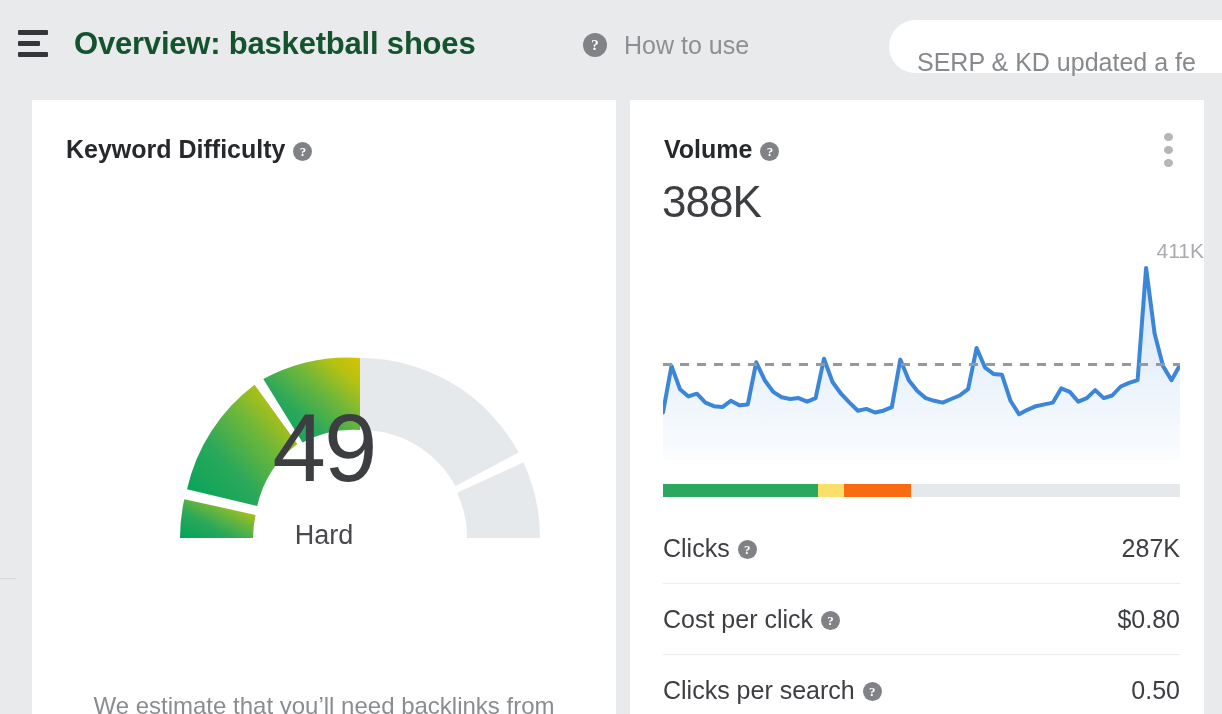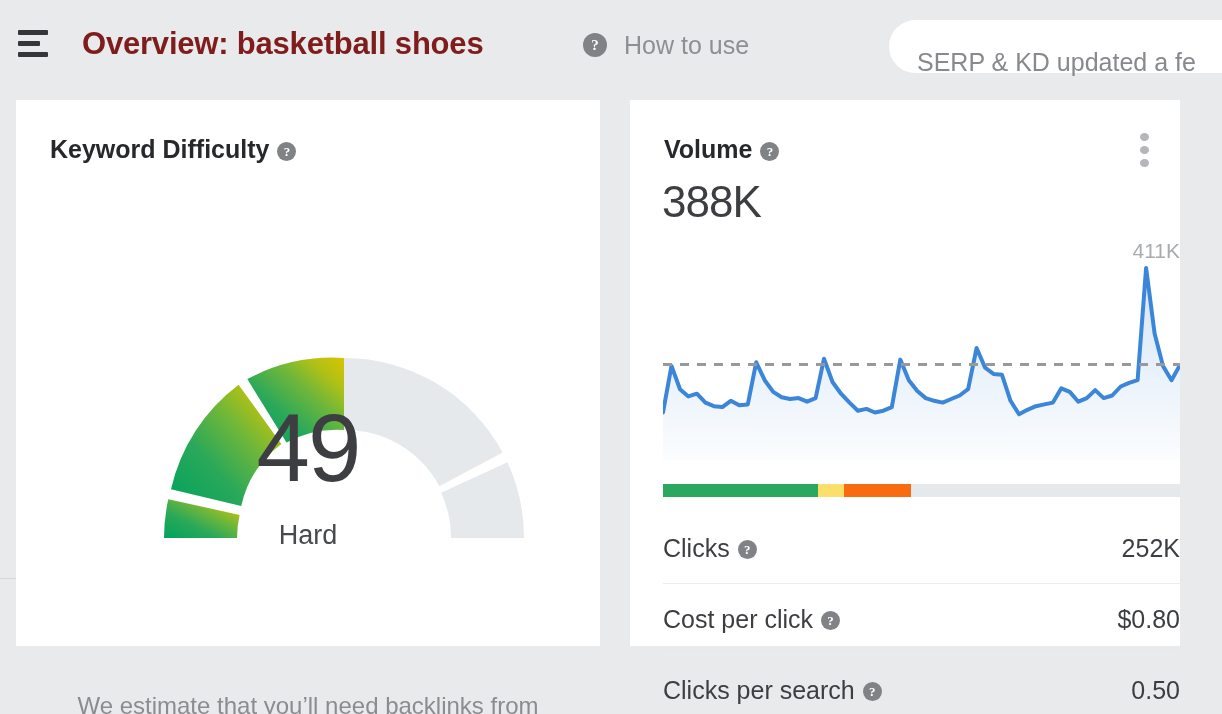--- a/index.html
+++ b/index.html
@@ -13,22 +13,22 @@
 
   
   .header{position:absolute;left:0;top:0;width:1222px;height:93px;background:#e9eaec;}
   .hamburger{position:absolute;left:18px;top:30px;width:32px;height:34px;cursor:pointer;}
   .hamburger i{display:block;height:5px;background:#34363a;border-radius:1px;margin-bottom:6px;}
   .hamburger i:nth-child(1){width:30px;}
   .hamburger i:nth-child(2){width:22px;}
   .hamburger i:nth-child(3){width:30px;}
 
   .page-title{
-    position:absolute;left:82px;top:26px;
-    font-size:31px;font-weight:bold;color:#7f1d1d;letter-spacing:-0.2px;white-space:nowrap;
+    position:absolute;left:74px;top:26px;
+    font-size:31px;font-weight:bold;color:#14532d;letter-spacing:-0.2px;white-space:nowrap;
   }
   .qmark{
     display:inline-block;width:24px;height:24px;border-radius:50%;
     background:#808285;color:#fff;font-size:15px;font-weight:bold;
     text-align:center;line-height:24px;vertical-align:middle;
     font-family:"Liberation Serif", serif;
   }
   .qmark.sm{width:19px;height:19px;line-height:19px;font-size:13px;}
   .title-help{position:absolute;left:583px;top:33px;}
   .how-to-use{
@@ -39,22 +39,22 @@
     position:absolute;left:889px;top:20px;height:53px;width:400px;
     background:#fff;border-radius:27px;
     display:flex;align-items:center;
   }
   .update-pill span{
     margin-left:28px;font-size:25px;color:#87898d;white-space:nowrap;margin-top:32px;
   }
 
   
   .card{position:absolute;background:#fff;}
-  .card-kd{left:16px;top:100px;width:584px;height:546px;}
-  .card-vol{left:630px;top:100px;width:550px;height:546px;}
+  .card-kd{left:32px;top:100px;width:584px;height:614px;}
+  .card-vol{left:630px;top:100px;width:550px;height:614px;padding-left:24px;}
 
   .card-title{
     position:absolute;left:34px;top:35px;
     font-size:25px;font-weight:bold;color:#26282b;white-space:nowrap;
   }
   .card-title .qmark{margin-left:8px;}
 
   .kebab{position:absolute;right:22px;top:30px;width:28px;height:40px;cursor:pointer;
     display:flex;flex-direction:column;align-items:center;justify-content:center;}
   .kebab i{width:9px;height:9px;border-radius:50%;background:#b4b6b9;margin:2.5px 0;display:block;}
@@ -203,21 +203,21 @@
     <div class="segbar" id="segbar">
         <i style="width: 30%; background: rgb(42, 168, 95);"></i>
         <i style="width: 5%; background: rgb(250, 223, 107);"></i>
         <i style="width: 13%; background: rgb(249, 107, 17);"></i>
         <i style="width: 52%; background: rgb(230, 233, 235);"></i>
       </div>
 
     <div class="metrics" id="metrics">
         <div class="metric-row">
           <div class="metric-name"><span>Clicks</span><span class="qmark sm">?</span></div>
-          <div class="metric-value">252K</div>
+          <div class="metric-value">287K</div>
         </div>
         <div class="metric-row">
           <div class="metric-name"><span>Cost per click</span><span class="qmark sm">?</span></div>
           <div class="metric-value">$0.80</div>
         </div>
         <div class="metric-row">
           <div class="metric-name"><span>Clicks per search</span><span class="qmark sm">?</span></div>
           <div class="metric-value">0.50</div>
         </div>
       </div>

